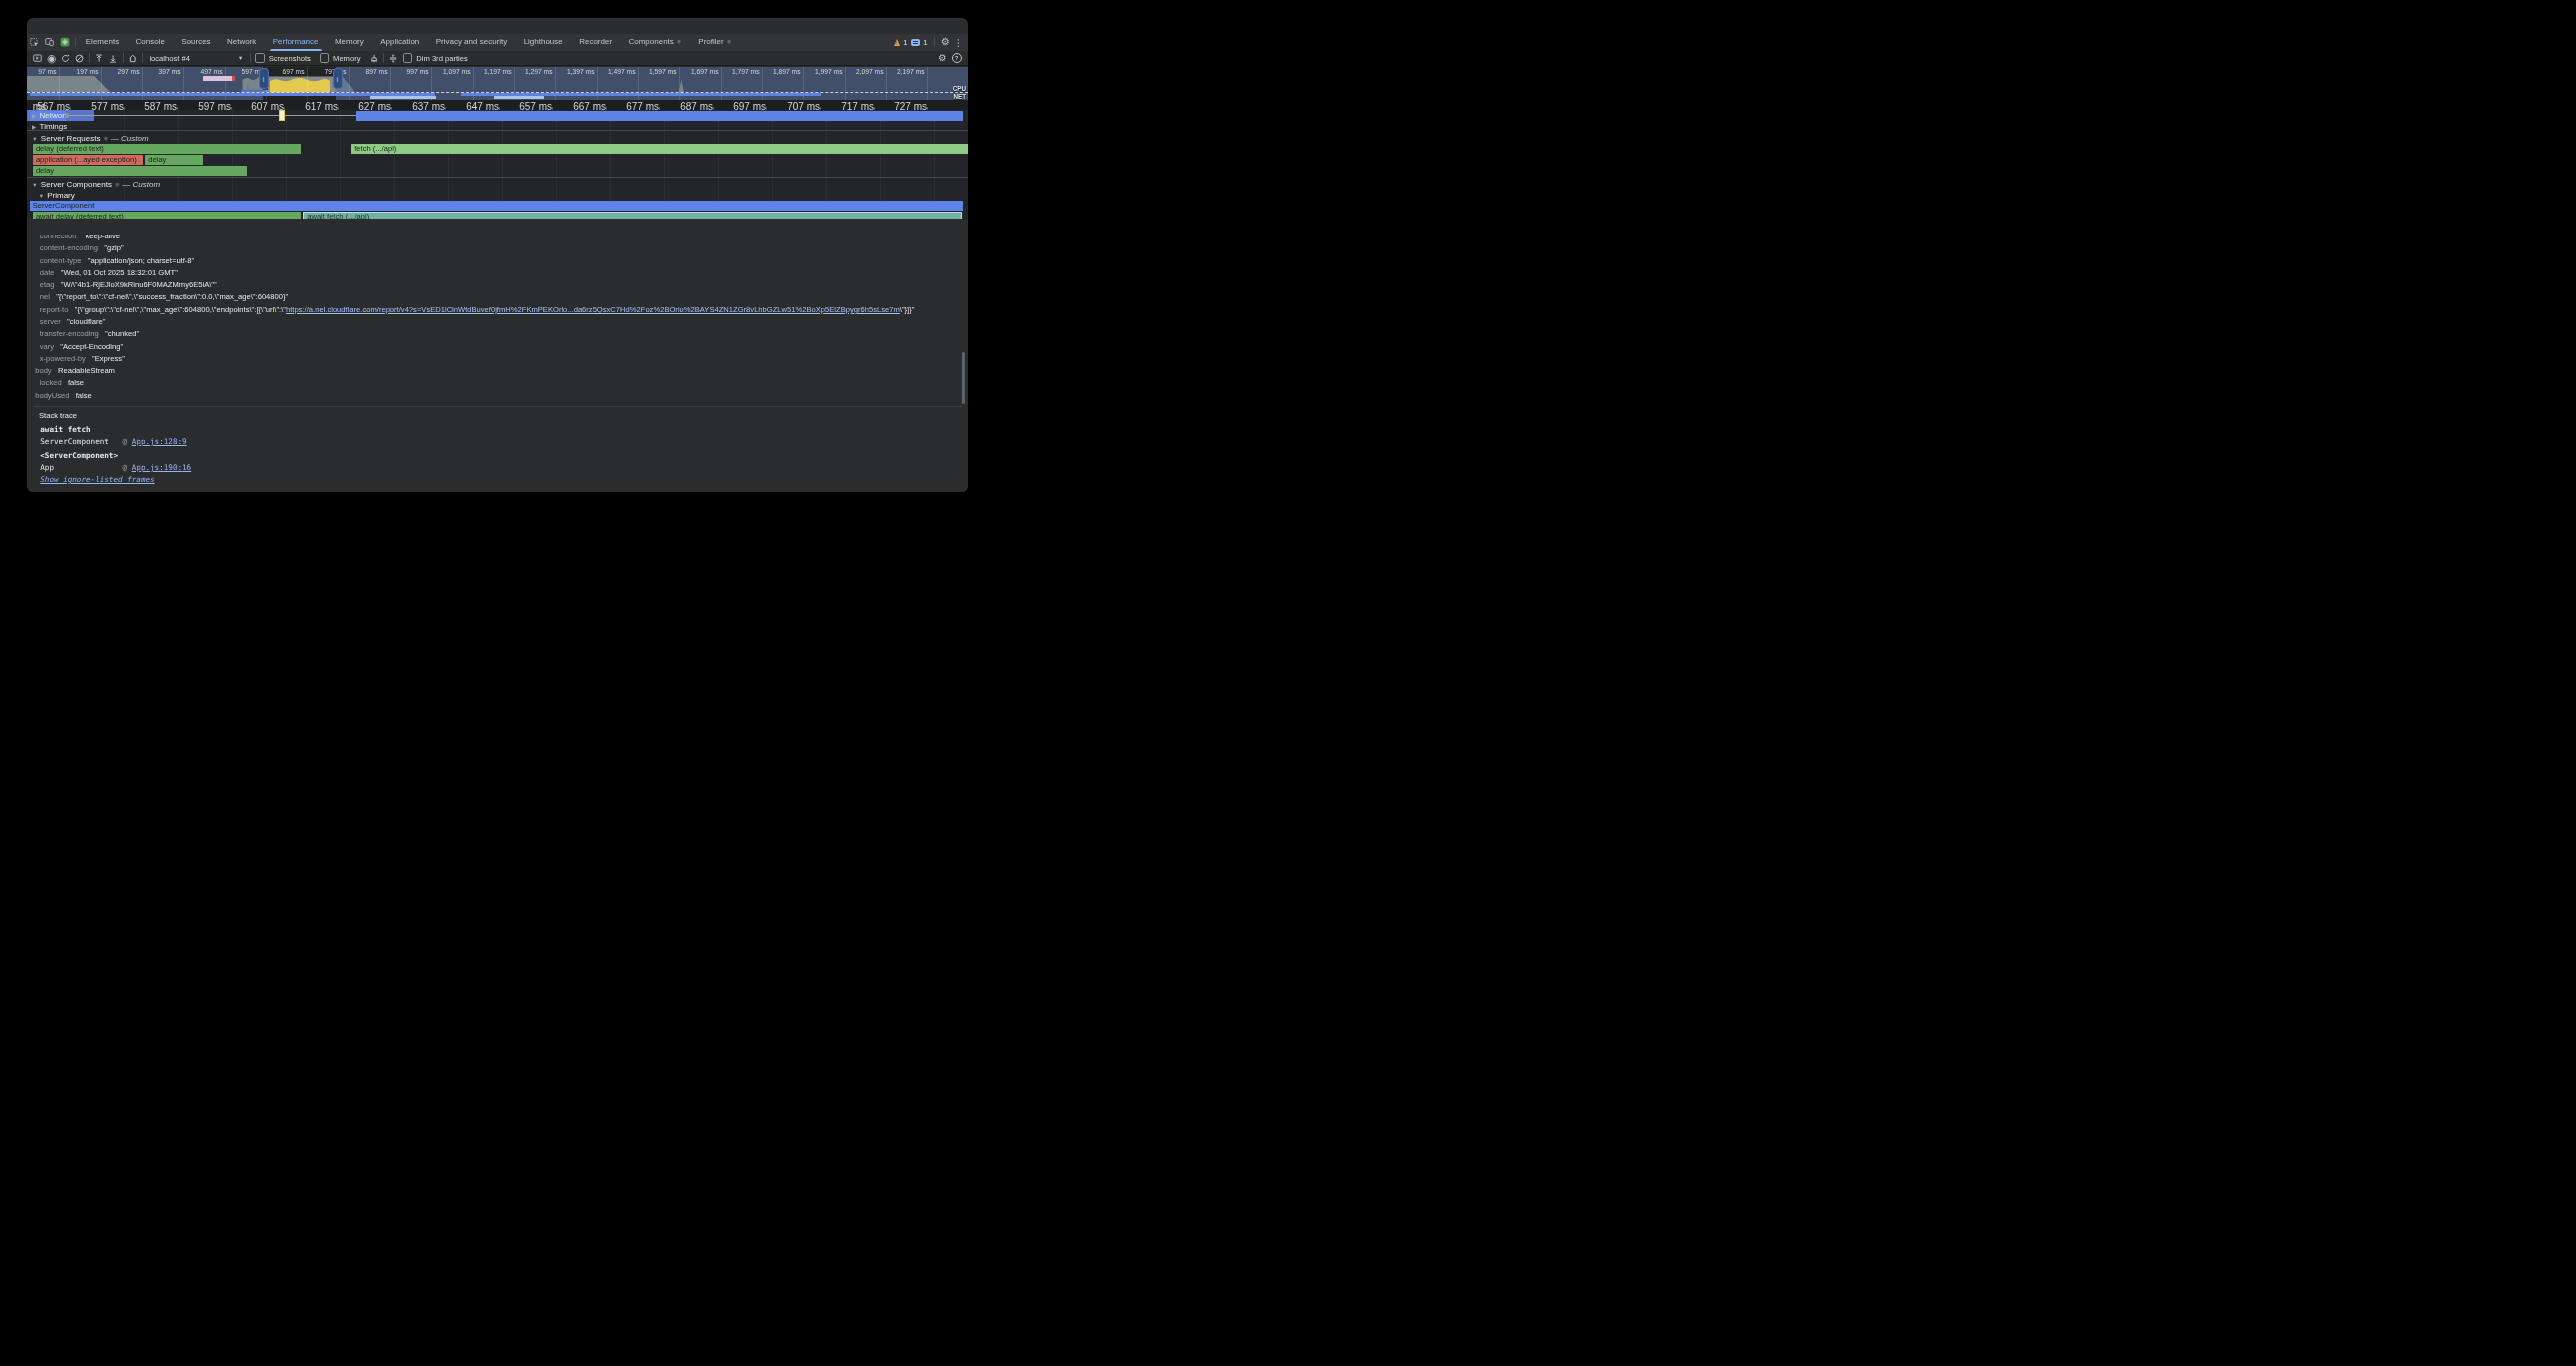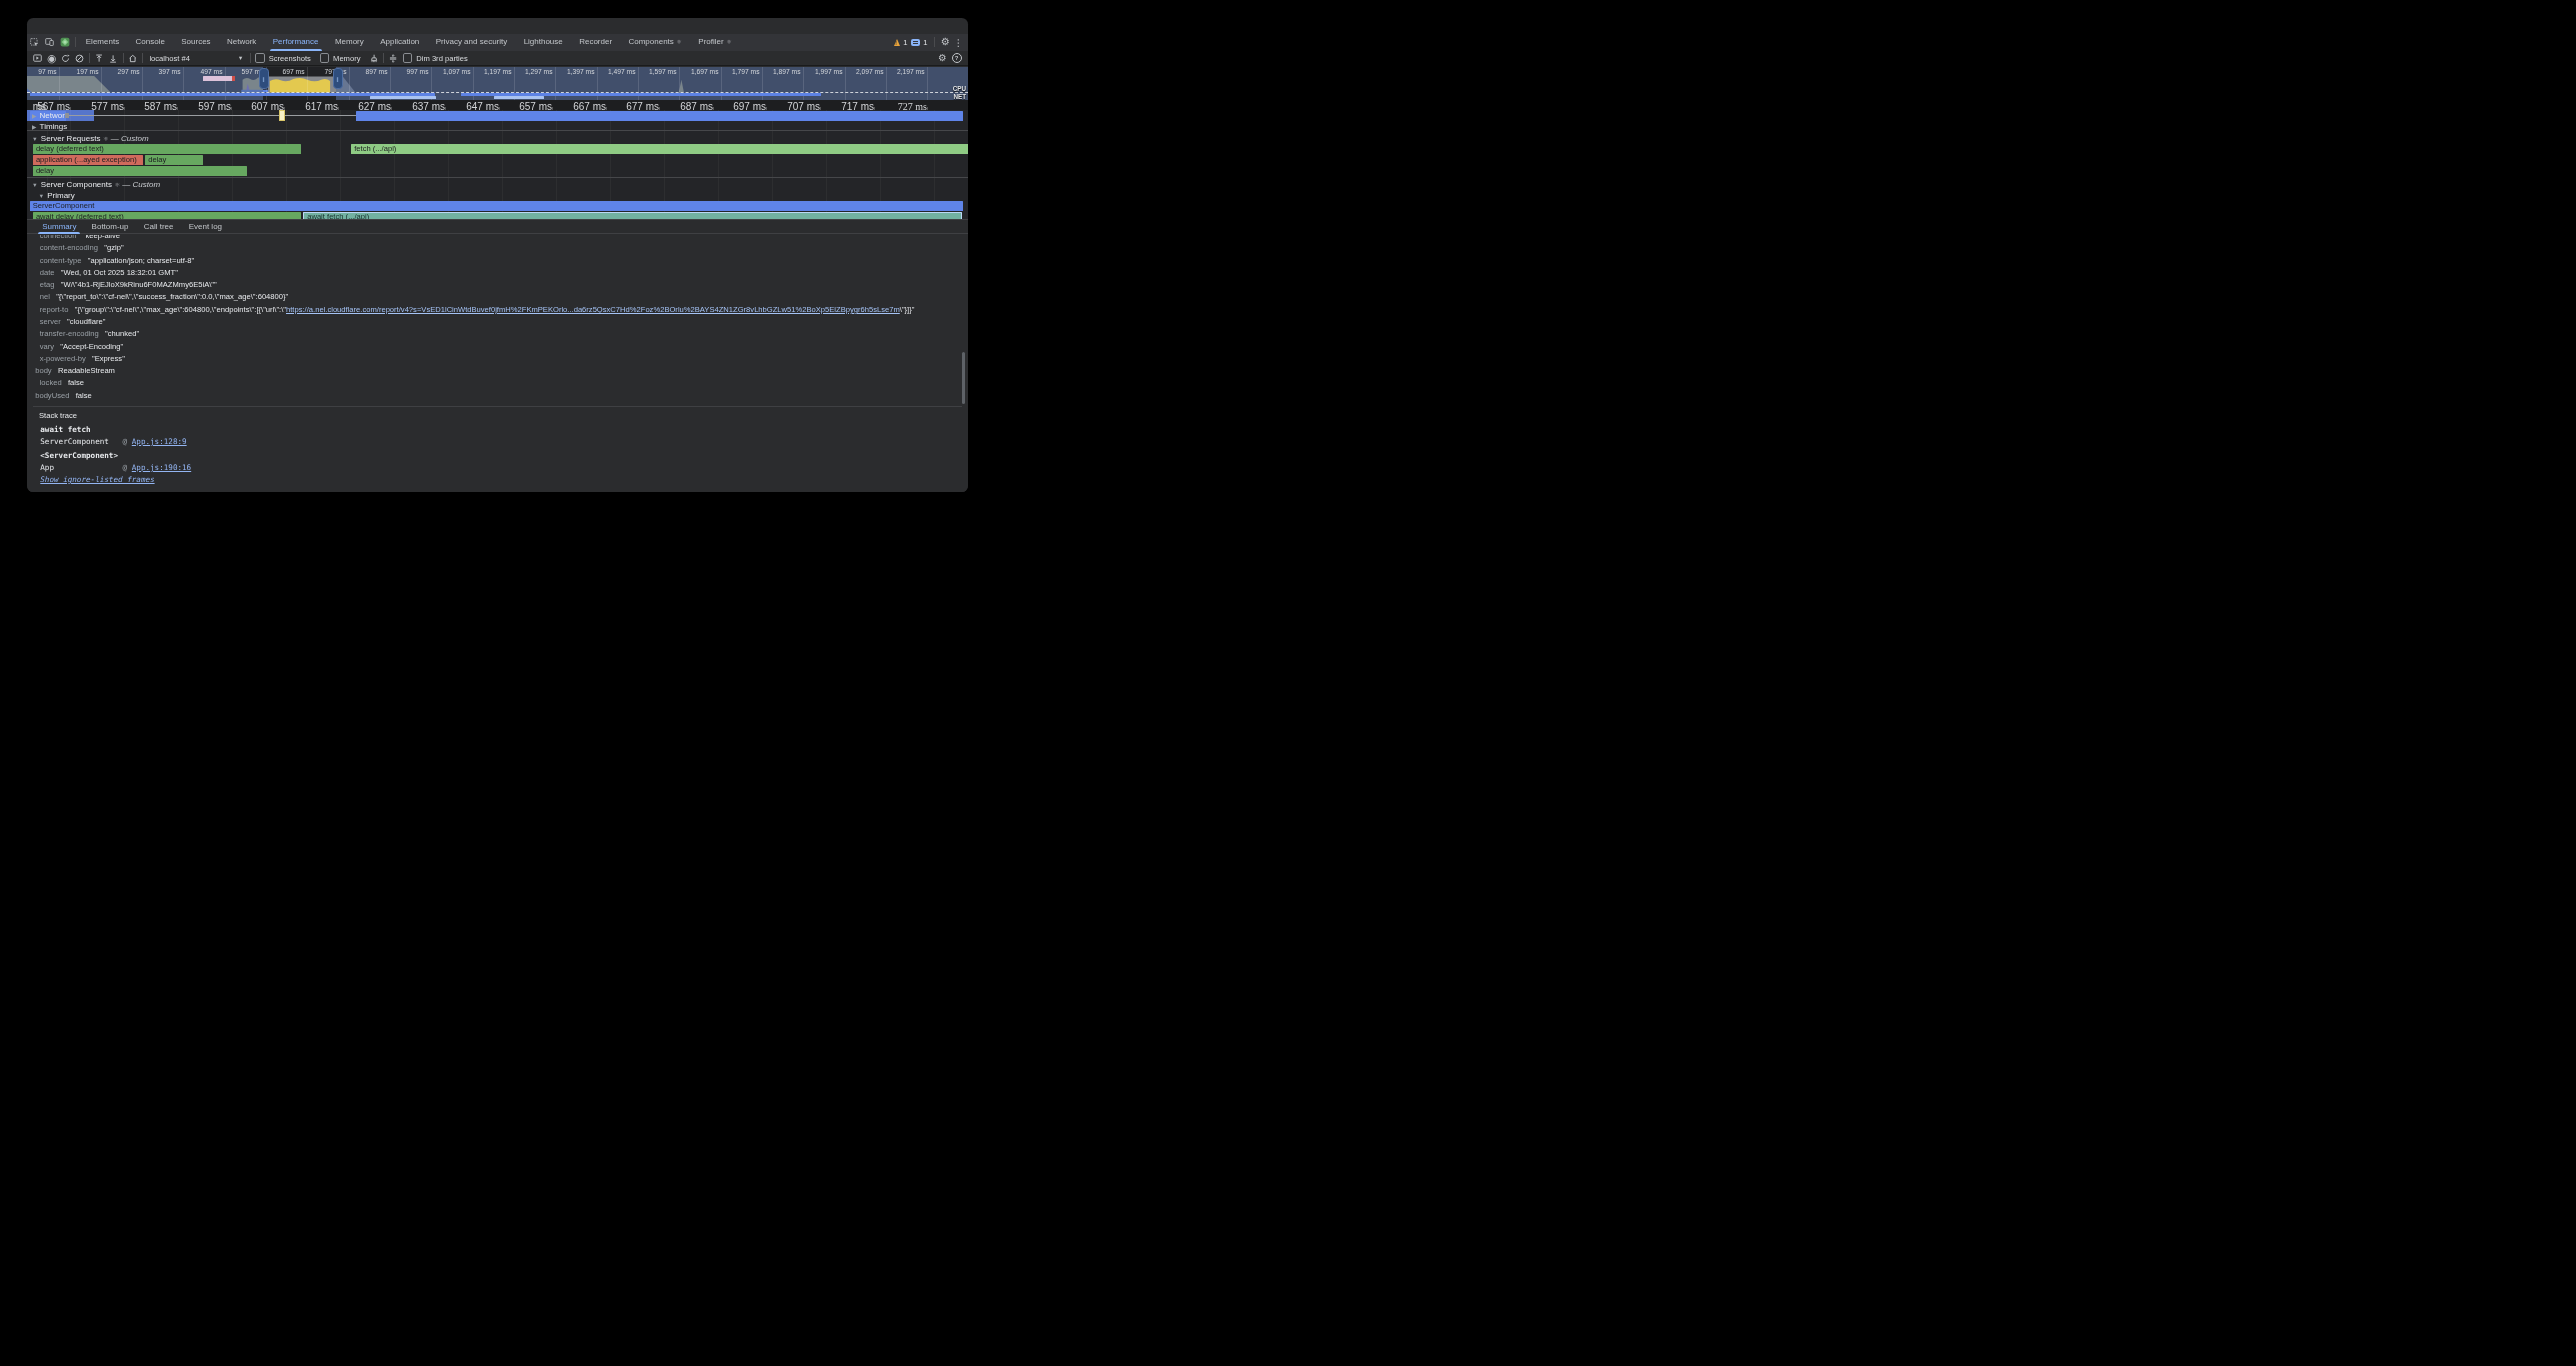--- a/index.html
+++ b/index.html
@@ -306,21 +306,21 @@
       <div class="rtick" style="left: 632px;">677 ms</div>
       <div style="position: absolute; left: 632px; bottom: 0px; width: 0.6px; height: 2.5px; background: rgba(255, 255, 255, 0.25);"></div>
       <div class="rtick" style="left: 686px;">687 ms</div>
       <div style="position: absolute; left: 686px; bottom: 0px; width: 0.6px; height: 2.5px; background: rgba(255, 255, 255, 0.25);"></div>
       <div class="rtick" style="left: 739px;">697 ms</div>
       <div style="position: absolute; left: 739px; bottom: 0px; width: 0.6px; height: 2.5px; background: rgba(255, 255, 255, 0.25);"></div>
       <div class="rtick" style="left: 793px;">707 ms</div>
       <div style="position: absolute; left: 793px; bottom: 0px; width: 0.6px; height: 2.5px; background: rgba(255, 255, 255, 0.25);"></div>
       <div class="rtick" style="left: 847px;">717 ms</div>
       <div style="position: absolute; left: 847px; bottom: 0px; width: 0.6px; height: 2.5px; background: rgba(255, 255, 255, 0.25);"></div>
-      <div class="rtick" style="left: 900px; font-family: Liberation Serif, serif;">727 ms</div>
+      <div class="rtick" style="left: 900px;">727 ms</div>
       <div style="position: absolute; left: 900px; bottom: 0px; width: 0.6px; height: 2.5px; background: rgba(255, 255, 255, 0.25);"></div>
     </div>
 
   <div id="tracks" class="abs">
       <div class="grid"></div>
       <div style="position: absolute; left: 0px; top: 0px; width: 67px; height: 10.8px; background: rgb(95, 132, 232); opacity: 0.85;"></div>
       <div class="trklabel" style="left: 5px; top: 0.6px;"><span class="exp">▶</span>Network</div>
       <div class="whisker" style="left: 42px; top: 5px; width: 287px;"></div>
       <div class="whandle" style="left: 38px; top: 2.5px;"></div>
       <div class="bar" style="left: 2.5px; top: 0.6px; width: 36px; background: rgb(95, 132, 232);"></div>
@@ -335,26 +335,20 @@
       <div class="bar" style="left: 118px; top: 45px; width: 58px; background: rgb(103, 168, 96);">delay</div>
       <div class="bar" style="left: 5.7px; top: 56px; width: 214px; background: rgb(103, 168, 96);">delay</div>
       <div class="sepline" style="top: 67px;"></div>
       <div class="trklabel" style="left: 5px; top: 70px;"><span class="exp">▼</span>Server Components<span class="atom">⚛</span><span class="custom-suffix">&nbsp;— Custom</span></div>
       <div class="trklabel" style="left: 11.4px; top: 81px;"><span class="exp">▼</span>Primary</div>
       <div class="bar" style="left: 2.5px; top: 91px; width: 933px; background: rgb(95, 132, 232);">ServerComponent</div>
       <div class="bar" style="left: 5.7px; top: 102px; width: 268px; background: rgb(103, 168, 96);">await delay (deferred text)</div>
       <div class="bar" style="left: 276px; top: 102px; width: 659px; background: rgb(114, 177, 161); color: rgb(23, 48, 43); border: 1px solid rgb(188, 216, 245); line-height: 8.2px;">await fetch (.../api)</div>
     </div>
 
-  <div id="btabs" class="abs">
-      <span class="btab sel">Summary</span>
-      <span class="btab">Bottom-up</span>
-      <span class="btab">Call tree</span>
-      <span class="btab">Event log</span>
-    </div>
 
   <div id="details" class="abs">
       <div class="drow" style="top: -5px; padding-left: 12.7px;"><span class="dkey">connection</span><span class="dval">"keep-alive"</span></div>
       <div class="drow" style="top: 7.2px; padding-left: 12.7px;"><span class="dkey">content-encoding</span><span class="dval">"gzip"</span></div>
       <div class="drow" style="top: 19.5px; padding-left: 12.7px;"><span class="dkey">content-type</span><span class="dval">"application/json; charset=utf-8"</span></div>
       <div class="drow" style="top: 32px; padding-left: 12.7px;"><span class="dkey">date</span><span class="dval">"Wed, 01 Oct 2025 18:32:01 GMT"</span></div>
       <div class="drow" style="top: 44px; padding-left: 12.7px;"><span class="dkey">etag</span><span class="dval">"W/\"4b1-RjEJloX9kRinu6F0MAZMmy6E5iA\""</span></div>
       <div class="drow" style="top: 56px; padding-left: 12.7px;"><span class="dkey">nel</span><span class="dval">"{\"report_to\":\"cf-nel\",\"success_fraction\":0.0,\"max_age\":604800}"</span></div>
       <div class="drow" style="top: 69px; padding-left: 12.7px;"><span class="dkey">report-to</span><span class="dval">"{\"group\":\"cf-nel\",\"max_age\":604800,\"endpoints\":[{\"url\":\"</span><span class="dlink">https://a.nel.cloudflare.com/report/v4?s=VsED1lCinWtdBuvef0jfmH%2FKmPEKOrlo...da6rz5QsxC7Hd%2Foz%2BOrlu%2BAYS4ZN1ZGr8vLhbGZLw51%2BoXp5ElZBpygr6h5sLse7m</span><span class="dval">\"}]}"</span></div>
       <div class="drow" style="top: 81px; padding-left: 12.7px;"><span class="dkey">server</span><span class="dval">"cloudflare"</span></div>

